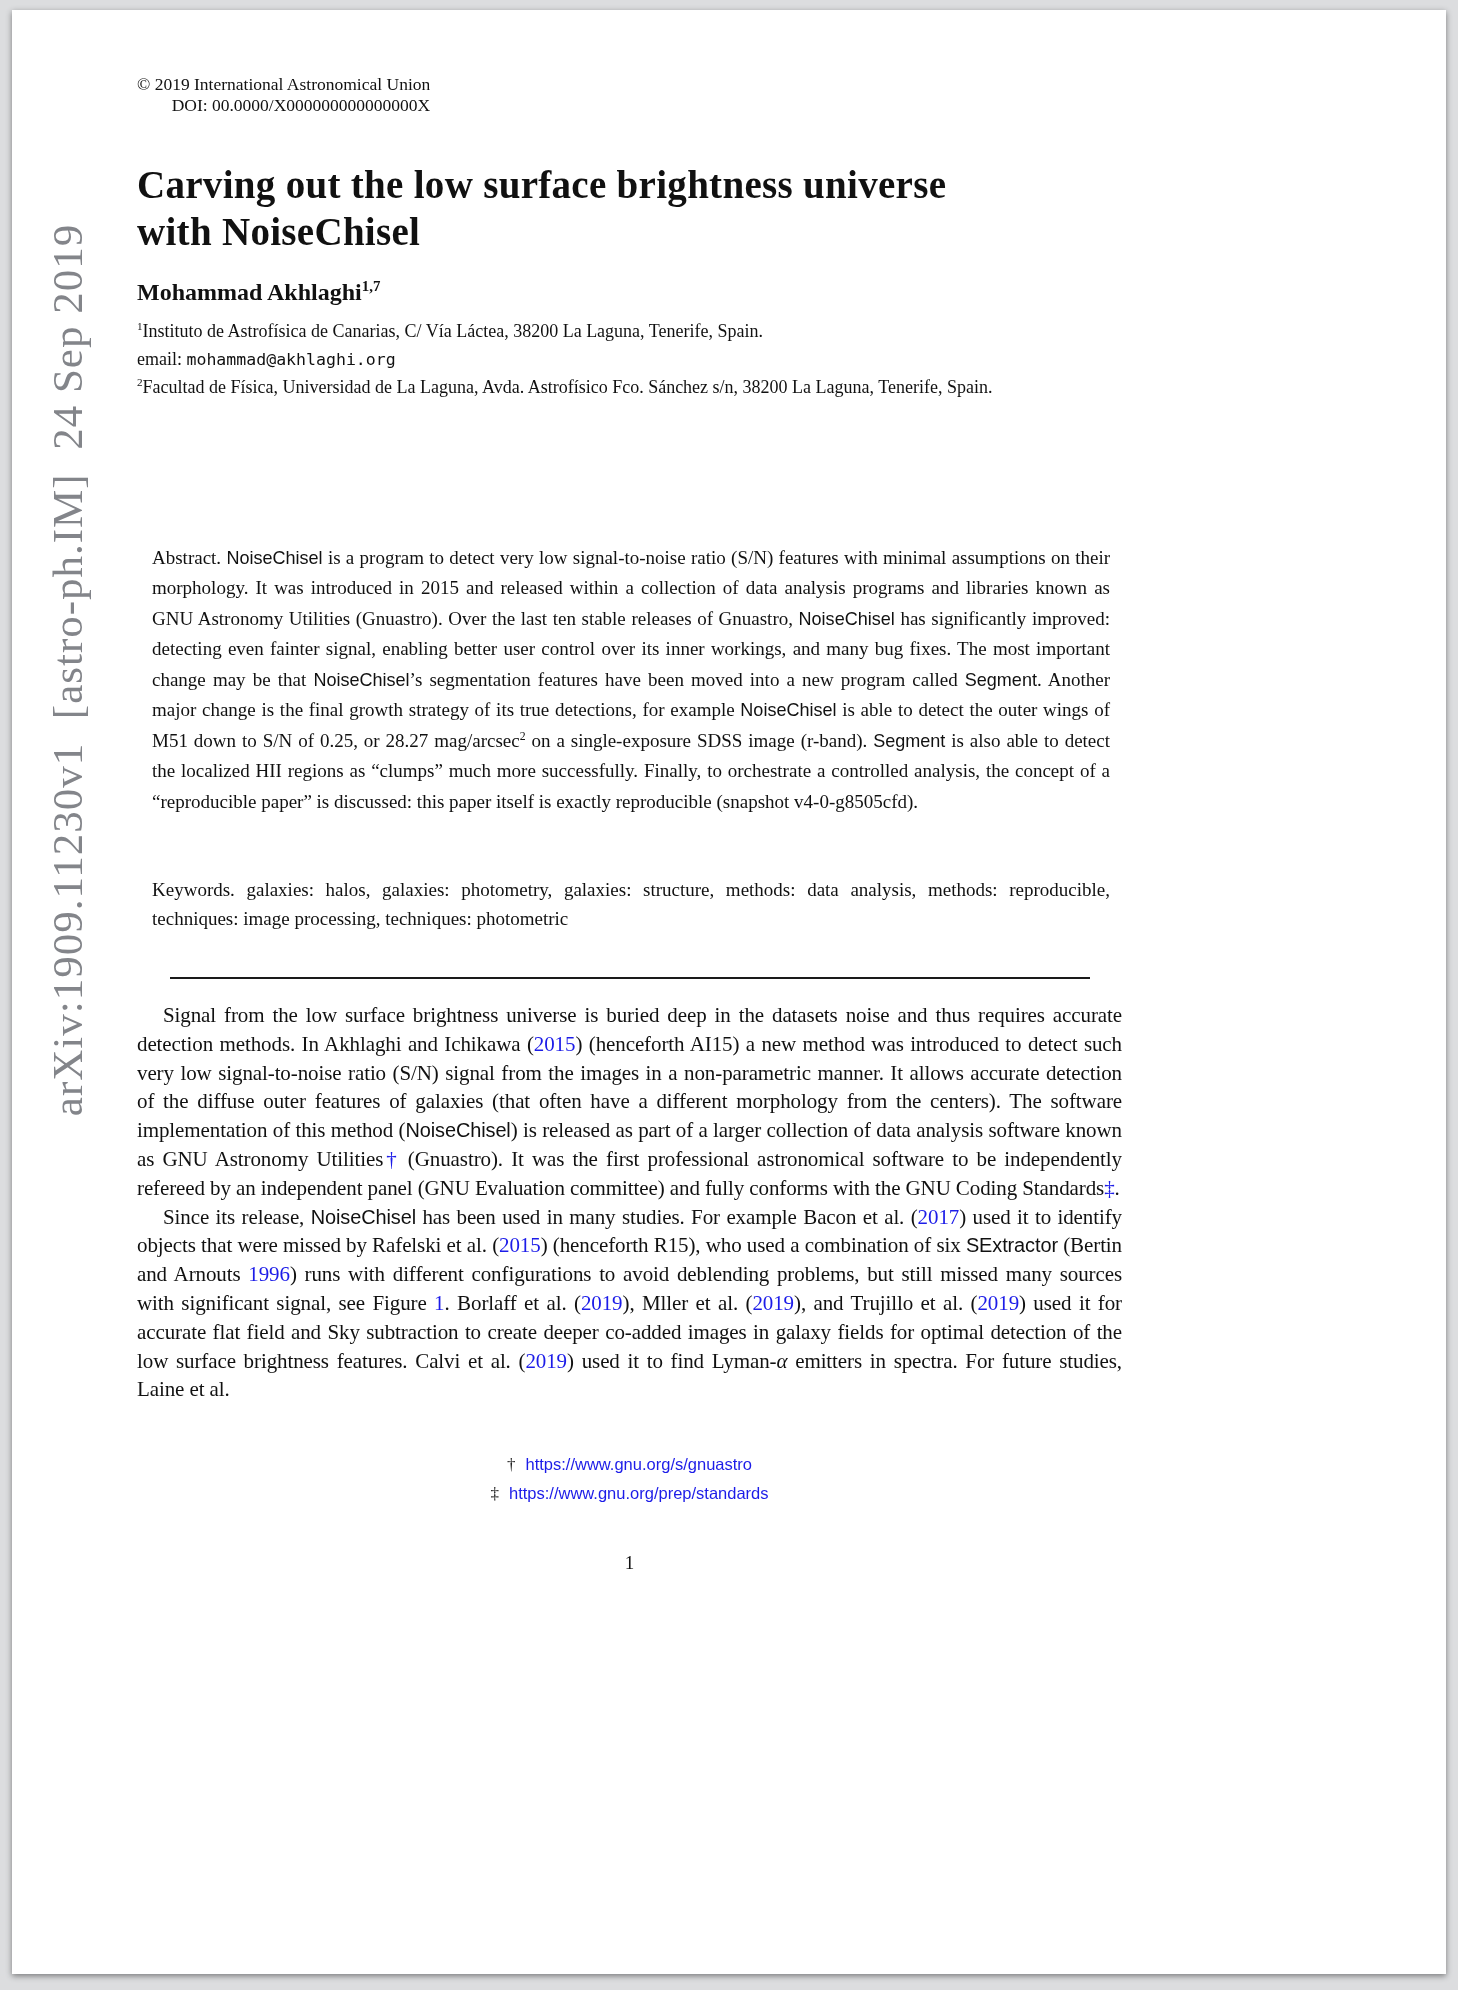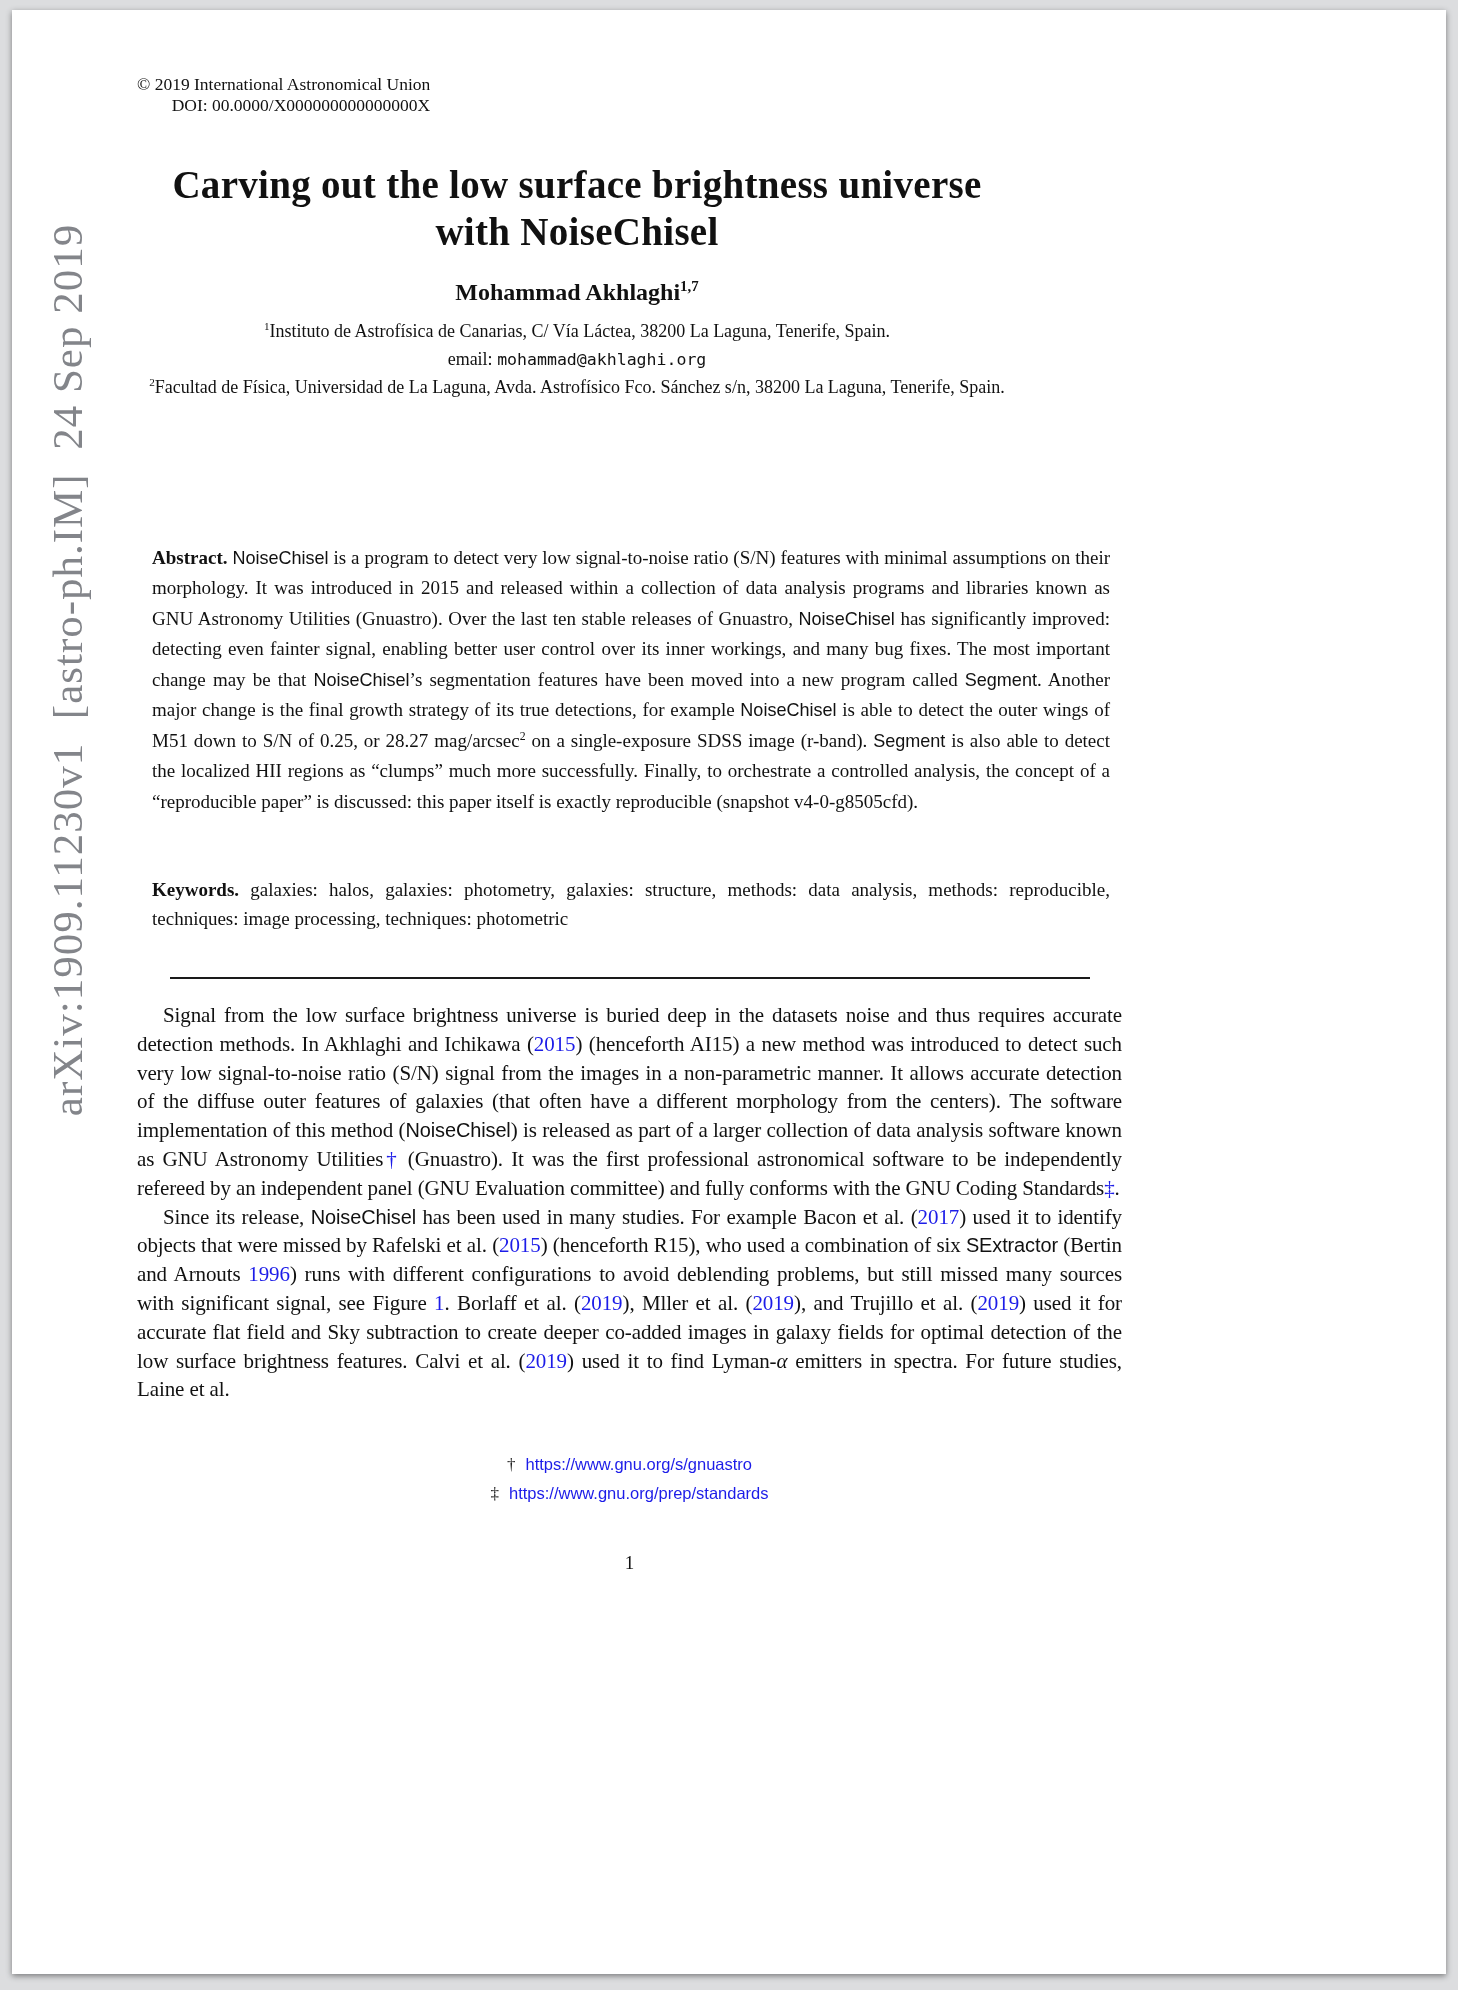--- a/index.html
+++ b/index.html
@@ -19,40 +19,40 @@
     transform:translate(-50%,-50%) rotate(-90deg);
     white-space:pre;font-size:43px;color:var(--banner);
     letter-spacing:1px;font-family:"Liberation Serif",serif;
   }
   .content{position:relative;width:985px;margin-left:125px;}
   
   .header{display:flex;justify-content:space-between;align-items:flex-end;padding-top:64px;}
   .header-left{font-style:italic;font-size:17px;line-height:21px;}
   .header-right{text-align:right;font-size:17.5px;line-height:21px;}
   
-  .frontmatter{width:880px;text-align:center;margin-top:45px;}
+  .frontmatter{width:880px;margin-top:45px;}
   .paper-title{margin-top:36px;font-size:39px;line-height:47px;font-weight:bold;letter-spacing:.3px;}
   .author{margin-top:24px;font-size:24px;font-weight:bold;}
   .affils{margin-top:12px;font-size:18px;line-height:26.5px;}
   .affil-line{margin-top:1px;}
   .rt-mono,.mono{font-family:"DejaVu Sans Mono","Liberation Mono",monospace;font-size:92%;}
   
   .abstract{margin-top:142px;margin-left:15px;width:958px;text-align:justify;
             font-size:19px;line-height:30.5px;}
   .keywords{margin-top:58px;margin-left:15px;width:958px;text-align:justify;
             font-size:19px;line-height:29px;}
   .rule{width:920px;margin:44px auto 0 auto;border-top:2px solid #1a1a1a;}
   
   .section-heading{margin-top:56px;font-size:21.5px;font-weight:bold;}
   .section-number{margin-right:15px;}
   .para{font-size:21px;line-height:28.8px;text-align:justify;text-indent:26px;
         letter-spacing:-.1px;}
   .para.first{margin-top:22px;}
   
-  .rt-b{font-weight:bold;}
+  .rt-b{font-weight:normal;}
   .rt-i{font-style:italic;}
   .rt-sf{font-family:"Liberation Sans",sans-serif;font-size:95%;}
   .rt-sup{font-size:62%;vertical-align:super;line-height:0;}
   .rt-link{color:var(--link);}
   
   .footnotes{margin-top:46px;text-align:center;font-size:17px;line-height:28px;}
   .footnote-symbol{color:#222;margin-right:10px;}
   .footnote-url{font-family:Liberation Sans, sans-serif;
                 color:var(--link);font-size:16.5px;}
   .page-number{margin-top:44px;text-align:center;font-size:19px;}

